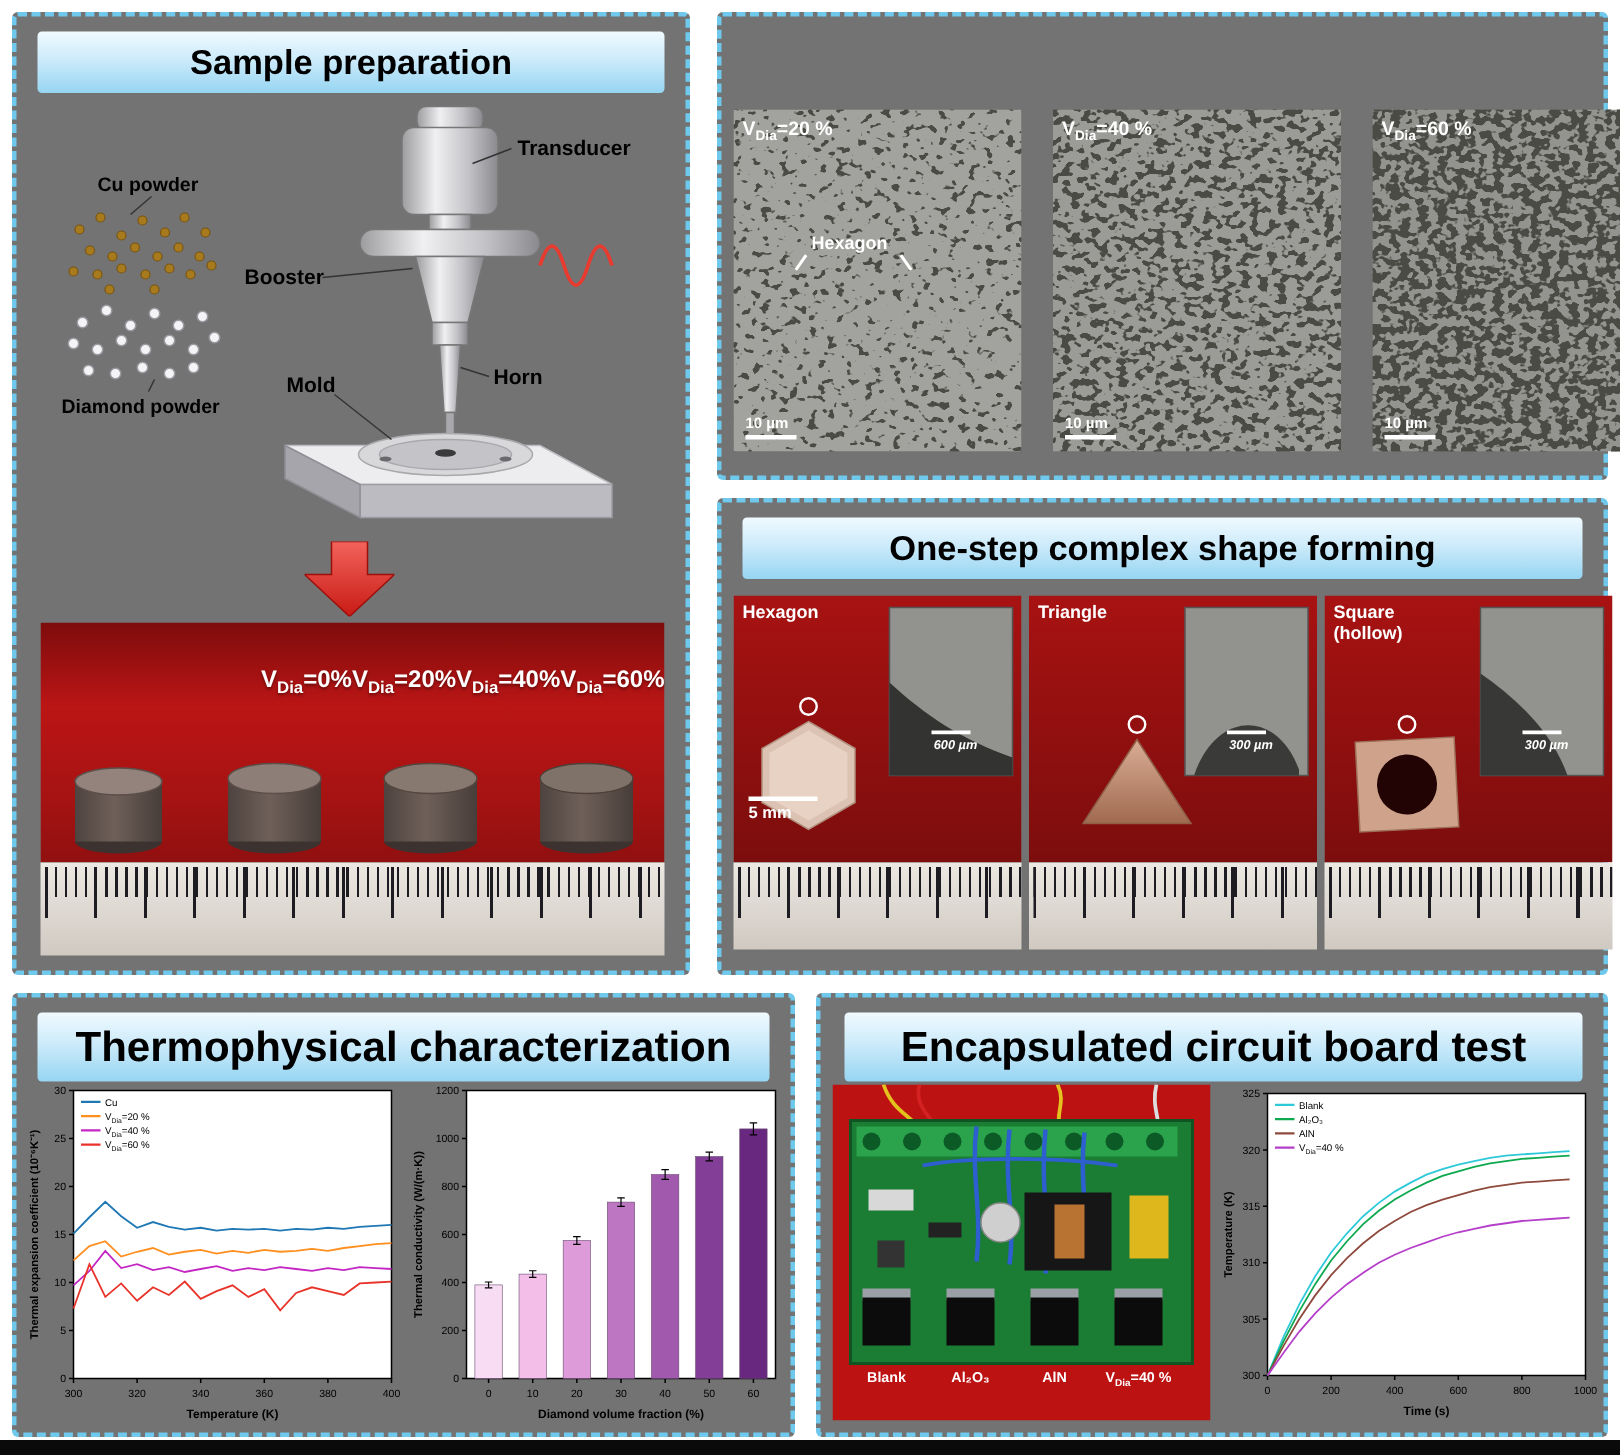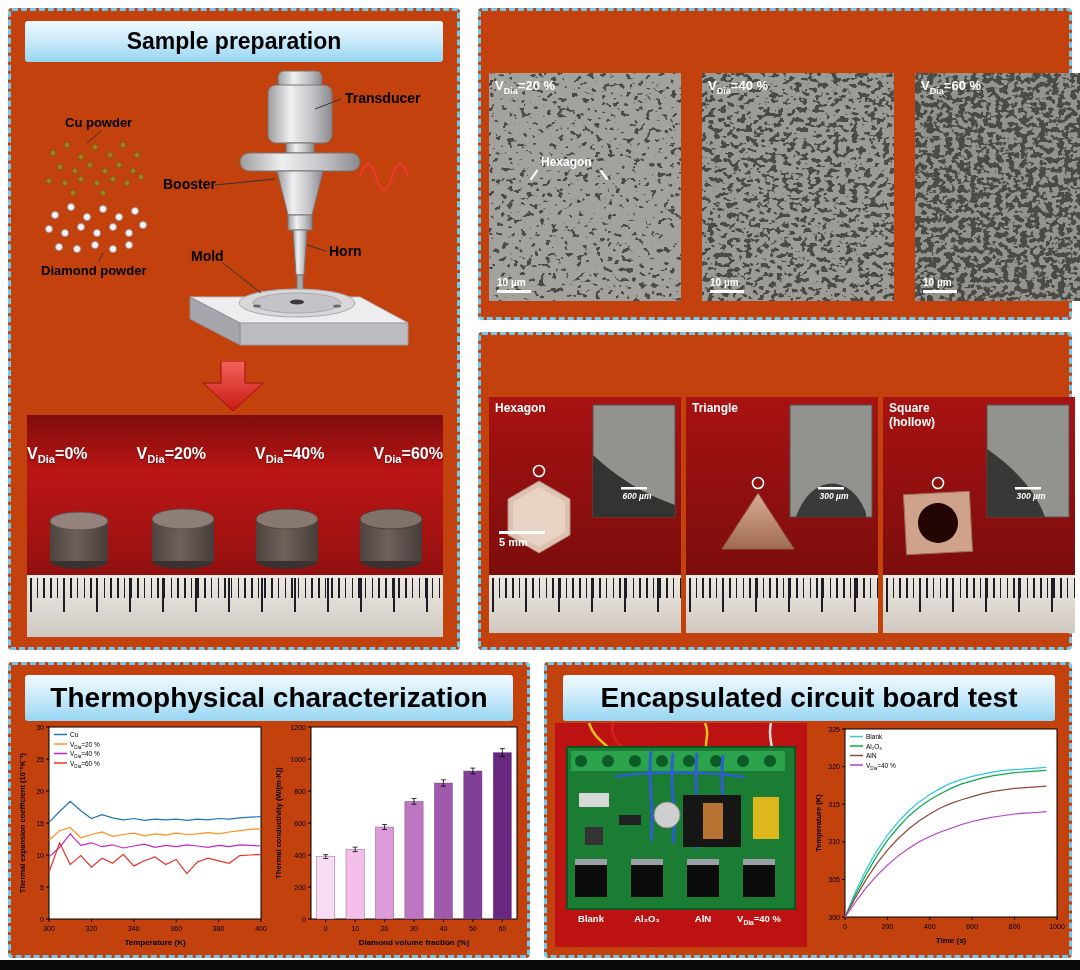--- a/index.html
+++ b/index.html
@@ -1,39 +1,39 @@
 <!DOCTYPE html>
 <html><head>
 <meta charset="utf-8">
 <style>
   html,body{margin:0;padding:0;}
   body{
     width:1080px;height:970px;position:relative;background:#ffffff;
     font-family:"Liberation Sans",sans-serif;color:#000;overflow:hidden;
   }
   .panel{
-    position:absolute;background:#c2410c;border:3px dashed #6fc9ec;
+    position:absolute;background:#737373;border:3px dashed #6fc9ec;
     border-radius:4px;box-sizing:border-box;
   }
   .hdr{
     margin:10px 14px 0;text-align:center;font-weight:bold;font-size:23px;
     padding:7px 0;border-radius:3px;
     background:linear-gradient(180deg,#f0faff 0%,#cdebfa 45%,#96d5f2 100%);
   }
   .abs{position:absolute;}
   
   .ruler{position:relative;background:linear-gradient(180deg,#ece8e2,#cfc9c1);overflow:hidden;}
   .ruler .t-long{position:absolute;top:3px;left:3px;right:0;height:34px;
     background:repeating-linear-gradient(90deg,#1c1c22 0 2px,transparent 2px 33px);}
   .ruler .t-small{position:absolute;top:3px;left:3px;right:0;height:20px;
     background:repeating-linear-gradient(90deg,#1c1c22 0 1.5px,transparent 1.5px 6.7px);}
   
   .photo{position:absolute;left:16px;top:404px;width:416px;height:222px;}
   .photo .red{position:absolute;left:0;top:0;width:416px;height:160px;}
-  .photo .labels{position:absolute;left:0;top:30px;width:416px;display:flex;justify-content:space-between;
+  .photo .labels{position:absolute;left:0;top:30px;width:416px;display:flex;justify-content:flex-end;
     color:#fff;font-weight:bold;font-size:16px;text-shadow:0 1px 2px rgba(0,0,0,.4);}
   .photo .ruler{position:absolute;left:0;bottom:0;width:416px;height:62px;}
   
   .sem-row{position:absolute;left:8px;top:62px;display:flex;gap:5px;}
   .sem-fig{position:relative;width:208px;height:228px;}
   .sem-label{position:absolute;top:5px;left:6px;color:#fff;font-weight:bold;font-size:13px;}
   .sem-anno{position:absolute;top:82px;left:52px;color:#fff;font-weight:bold;font-size:12px;}
   .sem-anno .a1,.sem-anno .a2{position:absolute;width:2px;height:12px;background:#fff;}
   .sem-anno .a1{left:-8px;top:14px;transform:rotate(35deg);}
   .sem-anno .a2{left:62px;top:14px;transform:rotate(-35deg);}
@@ -273,20 +273,21 @@
       <div class="sem-label">V<sub style="font-size: 70%;">Dia</sub>=60 %</div>
       <div class="sem-scale">
         <span>10 µm</span><span class="bar"></span>
       </div>
     </div>
 
   </div>
 </div>
 
 <div class="panel" style="left:478px;top:332px;width:594px;height:318px;">
+  <div class="hdr">One-step complex shape forming</div>
   <div class="shape-row">
 
     <div class="shape-fig">
       <svg width="192" height="178">
         <defs>
             <linearGradient id="redgA" x1="0" y1="0" x2="0" y2="1">
           <stop offset="0" stop-color="#a81212"></stop>
               <stop offset="1" stop-color="#7c0d0d"></stop>
             </linearGradient>
           </defs>

